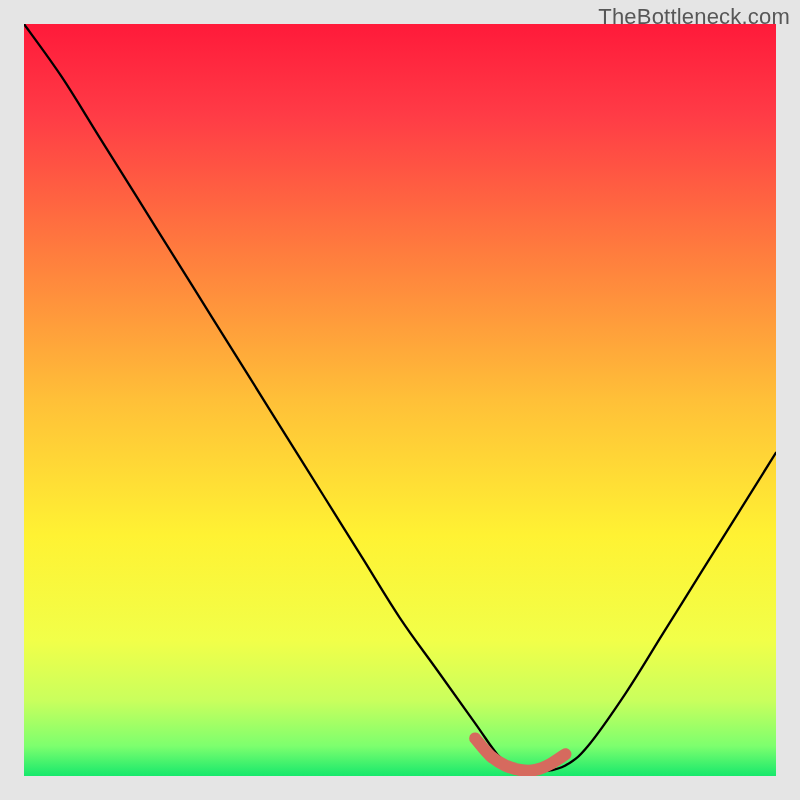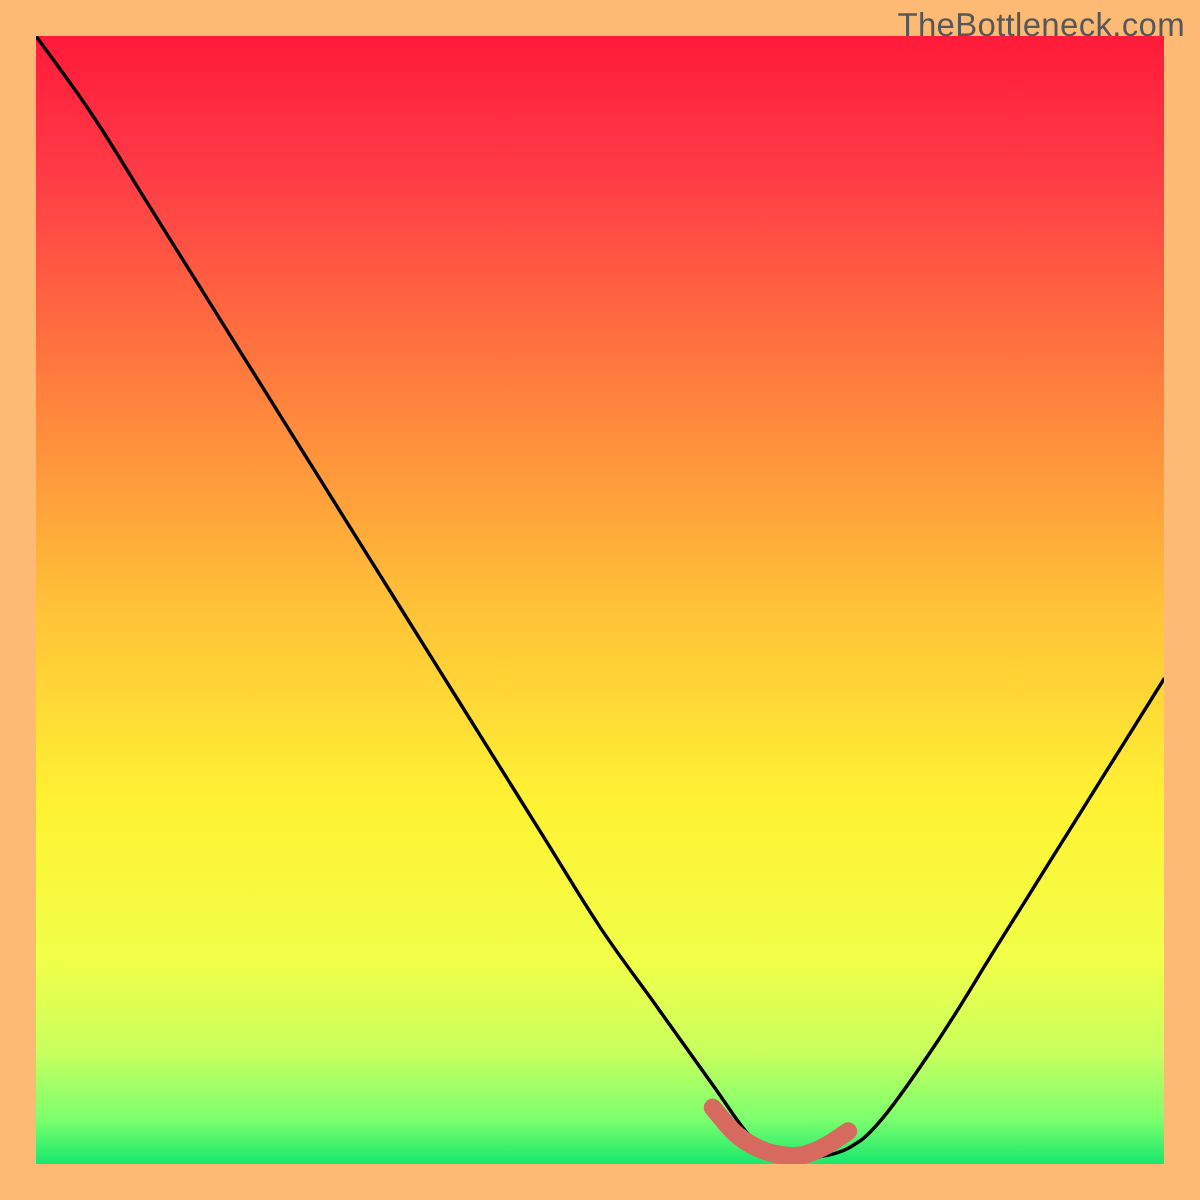--- a/index.html
+++ b/index.html
@@ -8,21 +8,21 @@
     width: 800px;
     height: 800px;
     overflow: hidden;
     background: #000;
     font-family: Arial, Helvetica, sans-serif;
   }
   .frame {
     position: relative;
     width: 800px;
     height: 800px;
-    background: #fdba74;
+    background: #e5e5e5;
   }
   .watermark {
     position: absolute;
     top: 4px;
     right: 10px;
     font-size: 22px;
     font-weight: 500;
     color: #575757;
     letter-spacing: 0.2px;
     z-index: 5;

